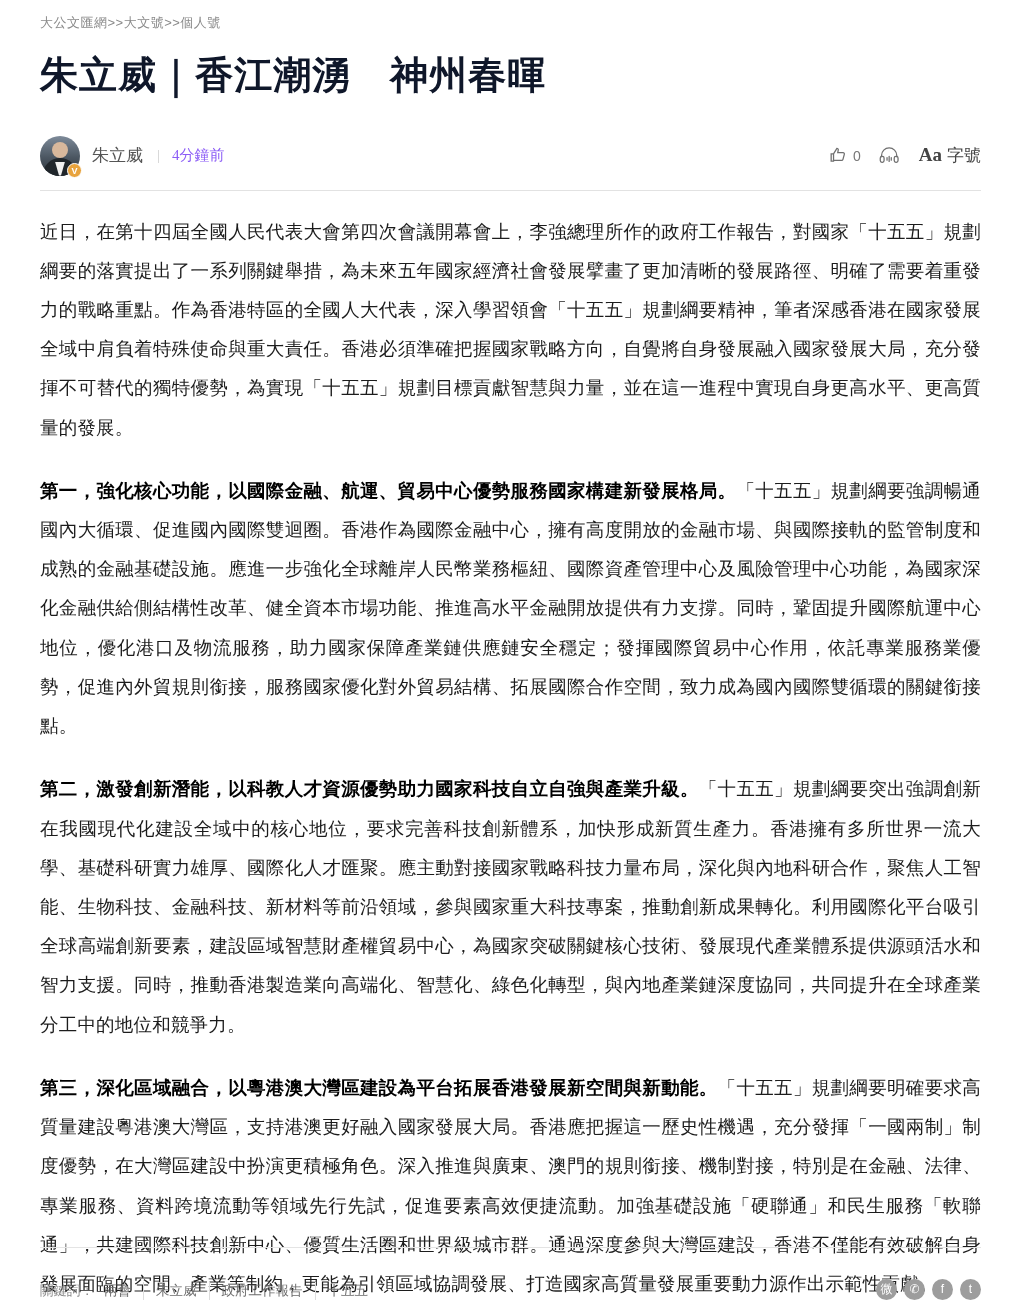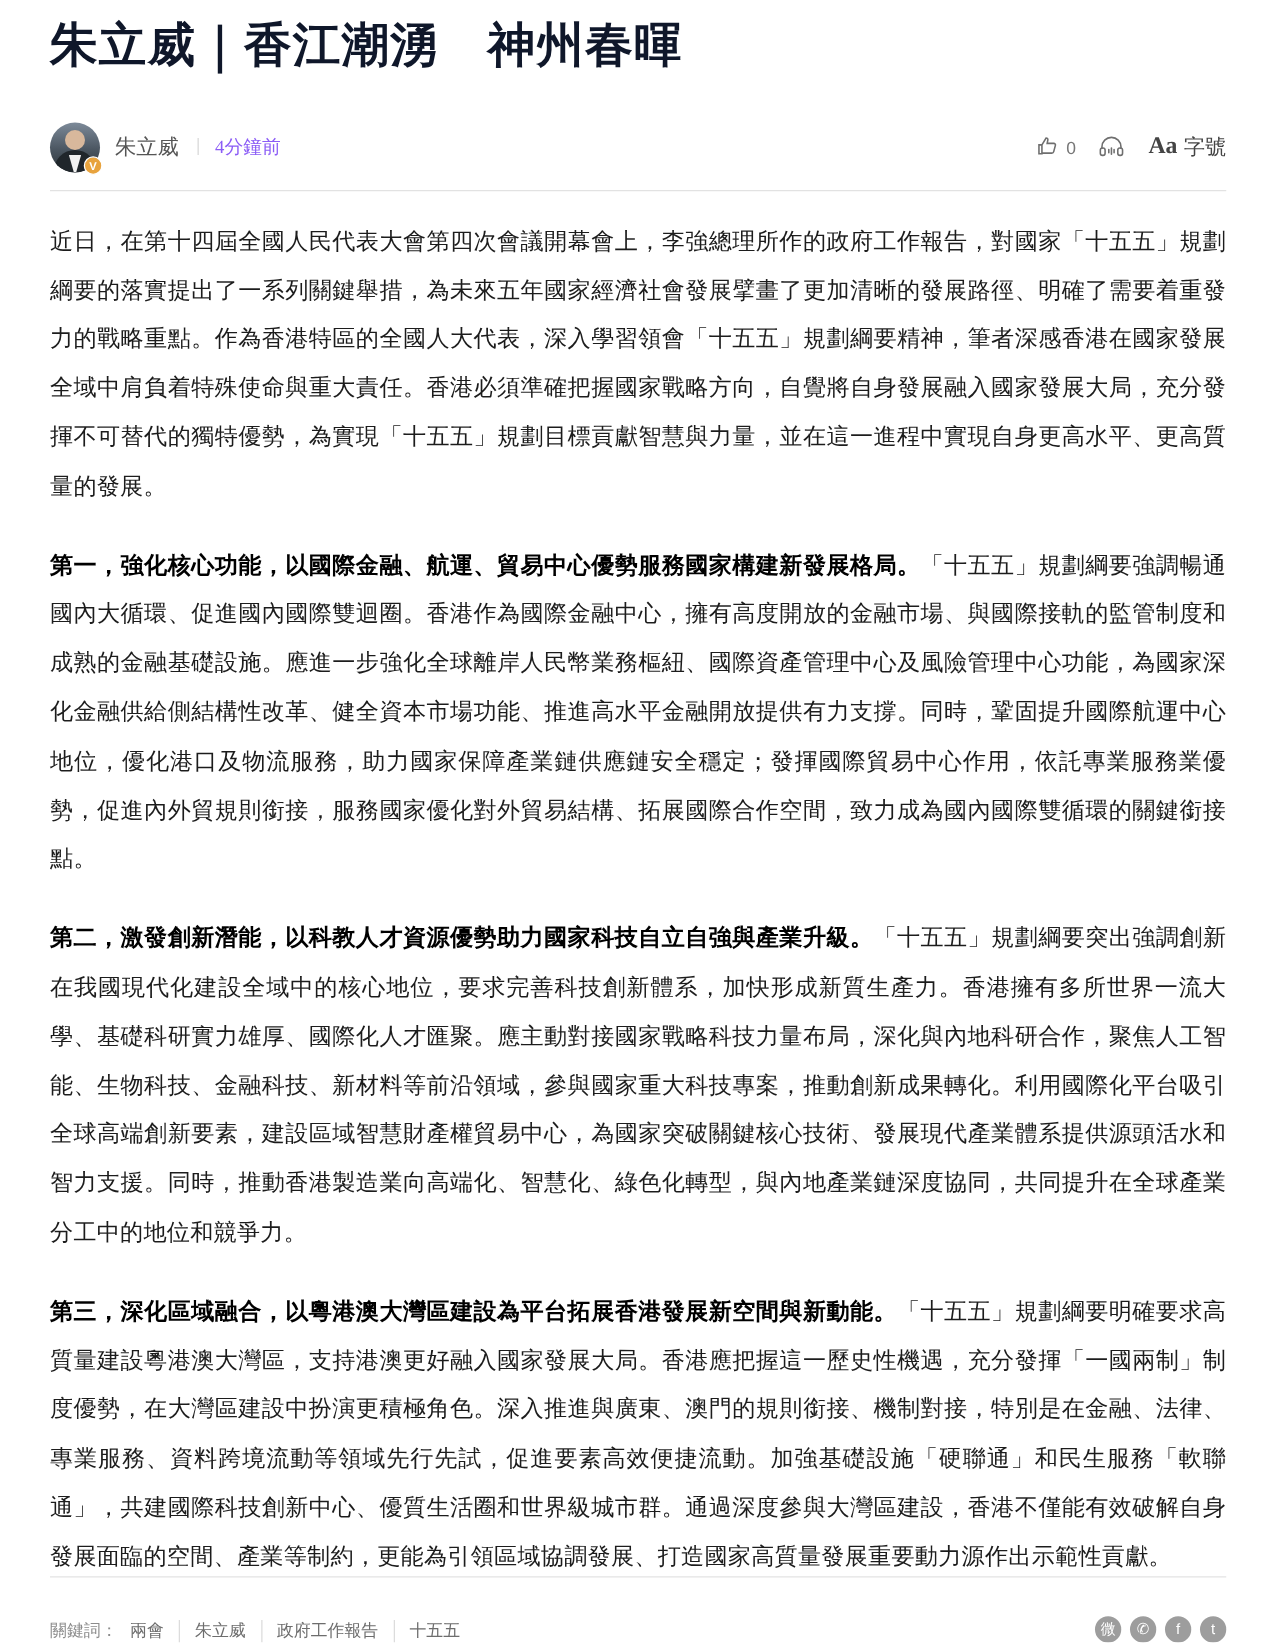--- a/index.html
+++ b/index.html
@@ -206,20 +206,21 @@
     line-height: 21px;
     text-align: center;
     display: inline-block;
   }
 </style>
 </head>
 <body>
 
 <div class="page">
 
+  <div class="breadcrumb">大公文匯網&gt;&gt;大文號&gt;&gt;個人號</div>
 
   <h1 class="article-title">朱立威｜香江潮湧　神州春暉</h1>
 
   <div class="meta-bar">
     <div class="avatar-wrap">
       <div class="avatar">
         <div class="body"></div>
         <div class="shirt"></div>
         <div class="face"></div>
       </div>

